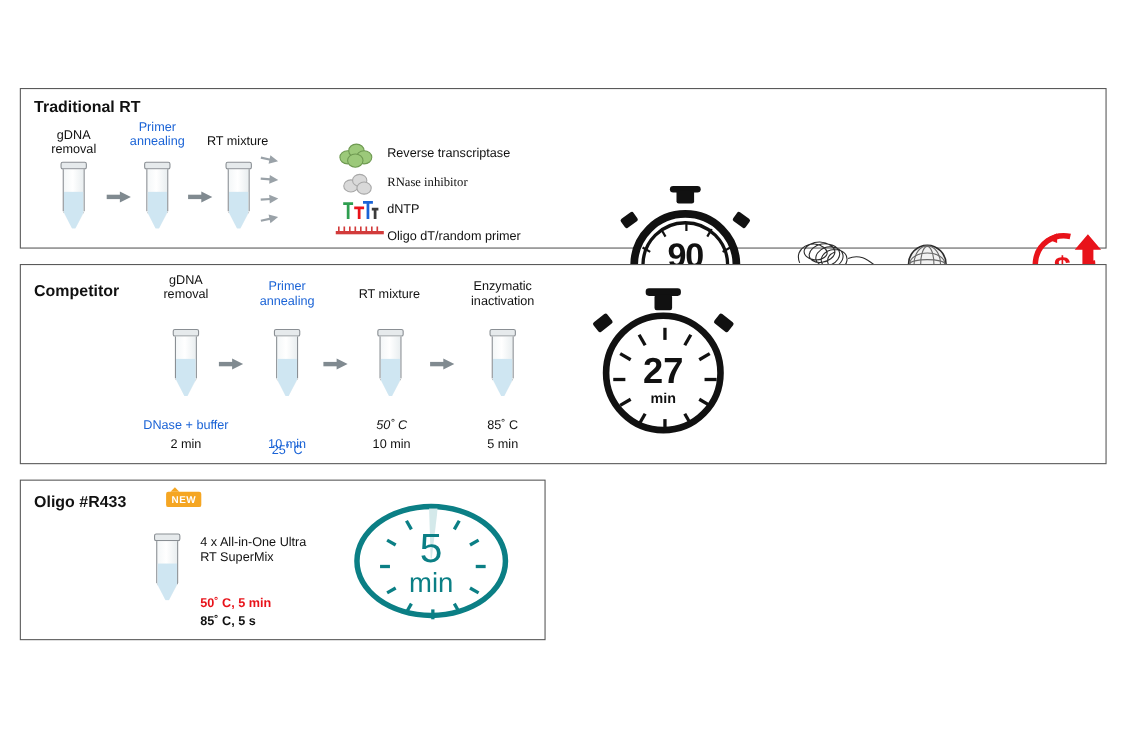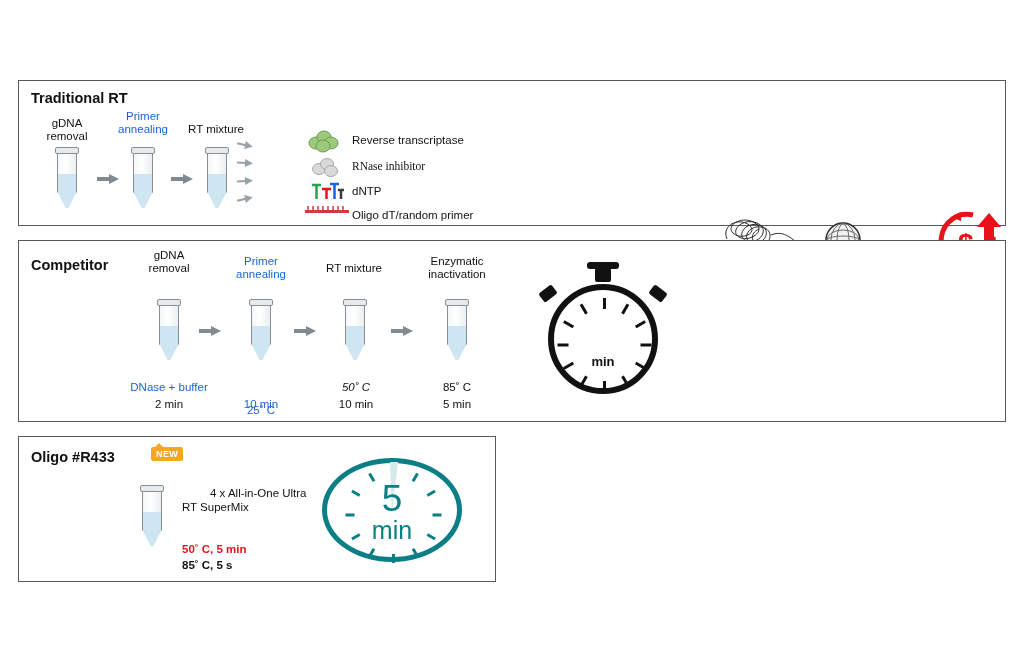--- a/index.html
+++ b/index.html
@@ -444,20 +444,43 @@
   <div class="enzyme-blob" style="left:286px; top:124px; width:44px; height:14px;">
     <svg width="44" height="14" viewBox="0 0 44 14">
       <rect x="0" y="5" width="44" height="3" fill="#d23b3b"></rect>
       <g stroke="#d23b3b" stroke-width="1.5">
         <path d="M3 5 v-4 M8 5 v-4 M13 5 v-4 M18 5 v-4 M23 5 v-4 M28 5 v-4 M33 5 v-4 M38 5 v-4"></path>
       </g>
     </svg>
   </div>
   <div class="legend-item" style="left:333px; top:128px;">Oligo dT/random primer</div>
 
+  <div class="sw90">
+    <div class="stem2"></div>
+    <div class="stem"></div>
+    <div class="ear l"></div>
+    <div class="ear r"></div>
+    <div class="dial">
+      <div class="tick" style="transform:rotate(0deg)"></div>
+      <div class="tick" style="transform:rotate(30deg)"></div>
+      <div class="tick" style="transform:rotate(60deg)"></div>
+      <div class="tick" style="transform:rotate(90deg)"></div>
+      <div class="tick" style="transform:rotate(120deg)"></div>
+      <div class="tick" style="transform:rotate(150deg)"></div>
+      <div class="tick" style="transform:rotate(180deg)"></div>
+      <div class="tick" style="transform:rotate(210deg)"></div>
+      <div class="tick" style="transform:rotate(240deg)"></div>
+      <div class="tick" style="transform:rotate(270deg)"></div>
+      <div class="tick" style="transform:rotate(300deg)"></div>
+      <div class="tick" style="transform:rotate(330deg)"></div>
+    </div>
+    <div class="inner"></div>
+    <div class="big">90</div>
+    <div class="unit">MIN</div>
+  </div>
 
   <div class="tangle">
     <svg width="150" height="62" viewBox="0 0 150 62">
       <g fill="none" stroke="#2b2b2b" stroke-width="1">
         <path d="M8 30 c-6 -14 12 -22 22 -14 c10 8 -8 16 -16 8 c-8 -8 10 -18 22 -10 c12 8 -6 20 -16 14 c-10 -6 4 -20 18 -14 c14 6 2 22 -10 18 c-12 -4 -2 -20 12 -16 c14 4 6 20 -6 18 c-12 -2 -6 -18 8 -16 c14 2 10 18 0 18 c-10 0 -12 -12 -2 -16"></path>
         <path d="M52 26 c14 -6 22 6 30 10 c8 4 14 2 18 -2"></path>
       </g>
       <g transform="translate(98,14)">
         <circle cx="26" cy="17" r="17" fill="#f2f2f2" stroke="#2b2b2b" stroke-width="1.5"></circle>
         <g stroke="#6a6a6a" stroke-width="1" fill="none">
@@ -555,37 +578,38 @@
     <div class="tick27" style="transform:rotate(90deg)"></div>
     <div class="tick27" style="transform:rotate(120deg)"></div>
     <div class="tick27" style="transform:rotate(150deg)"></div>
     <div class="tick27" style="transform:rotate(180deg)"></div>
     <div class="tick27" style="transform:rotate(210deg)"></div>
     <div class="tick27" style="transform:rotate(240deg)"></div>
     <div class="tick27" style="transform:rotate(270deg)"></div>
     <div class="tick27" style="transform:rotate(300deg)"></div>
     <div class="tick27" style="transform:rotate(330deg)"></div>
   </div>
+  <div class="big">27</div>
   <div class="unit">min</div>
 </div>
 
 <div class="panel" id="panel-vazyme">
 
   <div class="panel-title" id="title-vazyme">Oligo #R433</div>
 
   <div class="new-badge">NEW</div>
 
   <div class="tube" style="left:120px; top:48px;">
     <div class="cap"></div>
       <div class="body"></div>
       <div class="cone"></div>
       <div class="liquid"></div>
   </div>
 
-  <div class="lbl left" style="left:163px; top:50px;margin-left:28px;">4 x All-in-One Ultra</div>
+  <div class="lbl left" style="left:163px; top:50px;">4 x All-in-One Ultra</div>
   <div class="lbl left" style="left:163px; top:64px;">RT SuperMix</div>
 
   <div class="lbl left red" style="left:163px; top:106px;">50˚ C, 5 min</div>
   <div class="lbl left" style="left:163px; top:122px;font-weight:bold;">85˚ C, 5 s</div>
 </div>
 
 <div class="clock5">
   <div class="dial">
     <div class="tick5" style="transform:rotate(0deg)"></div>
     <div class="tick5" style="transform:rotate(30deg)"></div>

